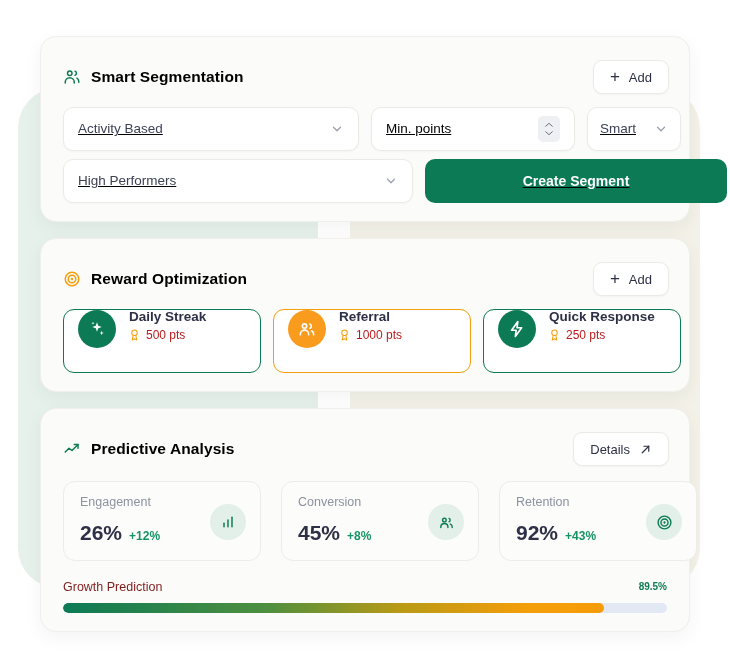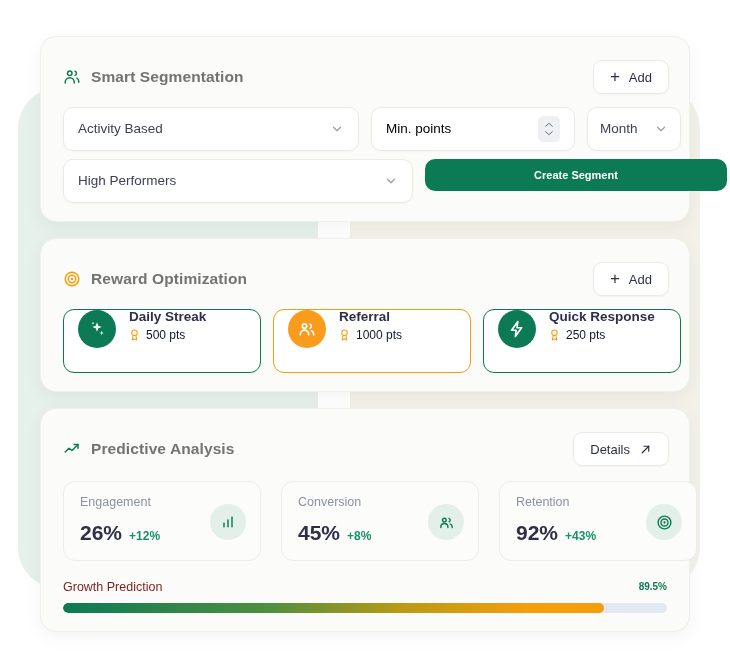--- a/index.html
+++ b/index.html
@@ -71,21 +71,21 @@
     justify-content: space-between;
   }
   .card-title {
     display: flex;
     align-items: center;
     gap: 10px;
   }
   .card-title-text {
     font-size: 15.5px;
     font-weight: bold;
-    color: #737373;
+    color: #000000;
     letter-spacing: .1px;
   }
   .head-icon { display: block; line-height: 0; }
 
   
   .btn-outline {
     display: inline-flex;
     align-items: center;
     justify-content: center;
     gap: 9px;
@@ -107,20 +107,21 @@
     font-weight: 500;
     margin-top: -1px;
   }
 
   
   .form-row {
     position: absolute;
     display: flex;
     gap: 12px;
     left: 22px;
+    text-decoration: underline;
   }
   #form-row-1 { top: 70px; }
   #form-row-2 { top: 122px; }
 
   .field {
     box-sizing: border-box;
     height: 44px;
     background: #ffffff;
     border: 1px solid #eceae4;
     border-radius: 10px;
@@ -155,26 +156,26 @@
     align-items: center;
     justify-content: center;
     gap: 2px;
     flex: 0 0 auto;
     cursor: pointer;
   }
 
   .btn-primary {
     box-sizing: border-box;
     width: 302px;
-    height: 32px;
+    height: 44px;
     background: #0c7a55;
     border: none;
     border-radius: 10px;
     color: #ffffff;
-    font-size: 11px;
+    font-size: 14px;
     font-weight: bold;
     font-family: "Liberation Sans", sans-serif;
     cursor: pointer;
     display: flex;
     align-items: center;
     justify-content: center;
   }
 
   
   .reward-row {
@@ -216,21 +217,21 @@
     font-weight: bold;
     color: #2d3047;
     line-height: 1.1;
     white-space: nowrap;
   }
   .reward-pts {
     display: flex;
     align-items: center;
     gap: 6px;
     font-size: 12px;
-    color: #0f172a;
+    color: #b91c1c;
     line-height: 1.1;
   }
 
   
   .metric-row {
     position: absolute;
     left: 22px;
     top: 72px;
     display: flex;
     gap: 20px;
@@ -360,21 +361,21 @@
           <svg width="10" height="6" viewBox="0 0 24 12" fill="none" stroke="#6b7280" stroke-width="2.4" stroke-linecap="round" stroke-linejoin="round">
               <polyline points="4 9 12 2 20 9"></polyline>
             </svg>
           <svg width="10" height="6" viewBox="0 0 24 12" fill="none" stroke="#6b7280" stroke-width="2.4" stroke-linecap="round" stroke-linejoin="round">
               <polyline points="4 3 12 10 20 3"></polyline>
             </svg>
         </span>
       </div>
 
       <div class="field w-month">
-        <span class="val">Month</span>
+        <span class="val">Smart</span>
         <span class="chev">
           <svg width="14" height="14" viewBox="0 0 24 24" fill="none" stroke="#9aa0ae" stroke-width="2.2" stroke-linecap="round" stroke-linejoin="round">
               <polyline points="6 9 12 15 18 9"></polyline>
             </svg>
         </span>
       </div>
     </div>
 
     <div class="form-row" id="form-row-2">
       <div class="field w-select-wide2">

